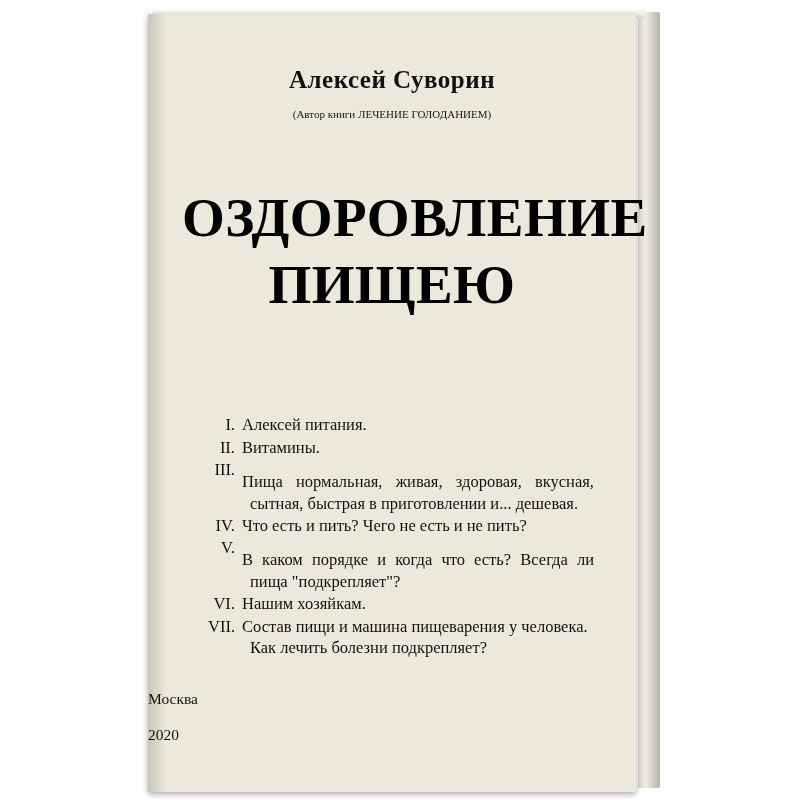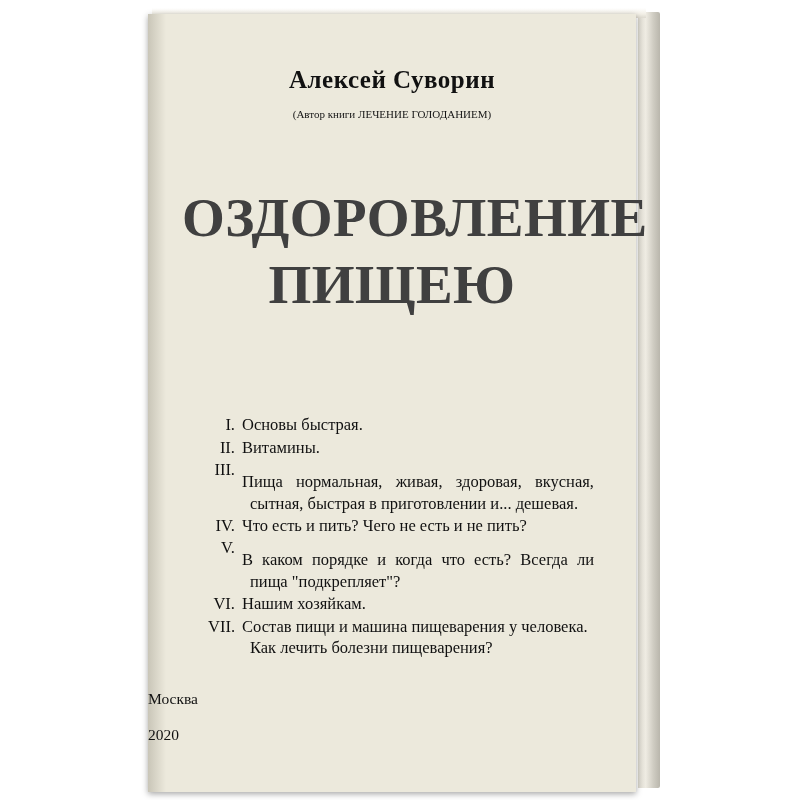--- a/index.html
+++ b/index.html
@@ -94,21 +94,21 @@
     font-size: 11px;
     color: #151515;
   }
 
   .title {
     text-align: center;
     margin-top: 64px;
     font-size: 55px;
     line-height: 1.22;
     font-weight: bold;
-    color: #404040;
+    color: #000000;
     letter-spacing: 0.5px;
   }
   .title .line2 { display: block; }
 
   .toc {
     margin-top: 96px;
     padding-left: 26px;
     padding-right: 8px;
     font-size: 16.5px;
     color: #111;
@@ -181,21 +181,21 @@
         <div class="title">
           <span class="line1">ОЗДОРОВЛЕНИЕ</span>
           <span class="line2">ПИЩЕЮ</span>
         </div>
 
         <div class="toc">
 
           <div class="toc-row">
             <span class="toc-num">I.</span>
             <span class="toc-text">
-              <span class="first">Основы  быстрая.</span>
+              <span class="first">Алексей  питания.</span>
             </span>
           </div>
 
           <div class="toc-row">
             <span class="toc-num">II.</span>
             <span class="toc-text">
               <span class="first">Витамины.</span>
             </span>
           </div>
 
@@ -226,21 +226,21 @@
             <span class="toc-num">VI.</span>
             <span class="toc-text">
               <span class="first">Нашим хозяйкам.</span>
             </span>
           </div>
 
           <div class="toc-row">
             <span class="toc-num">VII.</span>
             <span class="toc-text">
               <span class="first">Состав пищи и машина пищеварения у человека.</span>
-              <span class="cont">Как лечить болезни пищеварения?</span>
+              <span class="cont">Как лечить болезни подкрепляет?</span>
             </span>
           </div>
 
         </div>
 
         <div class="imprint">
           <div>Москва</div>
           <div class="year">2020</div>
         </div>
 

